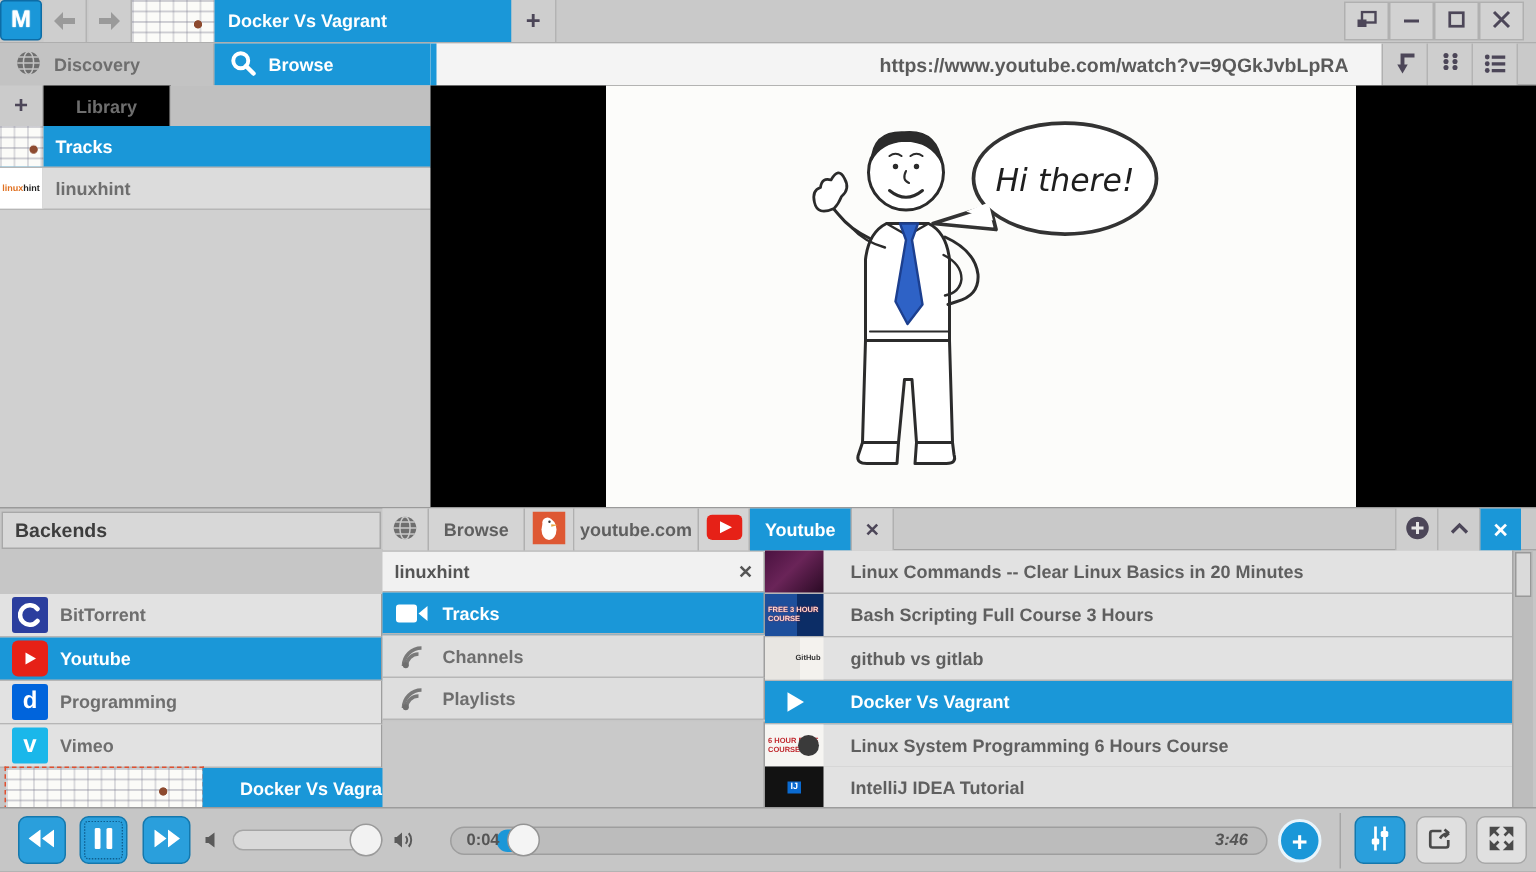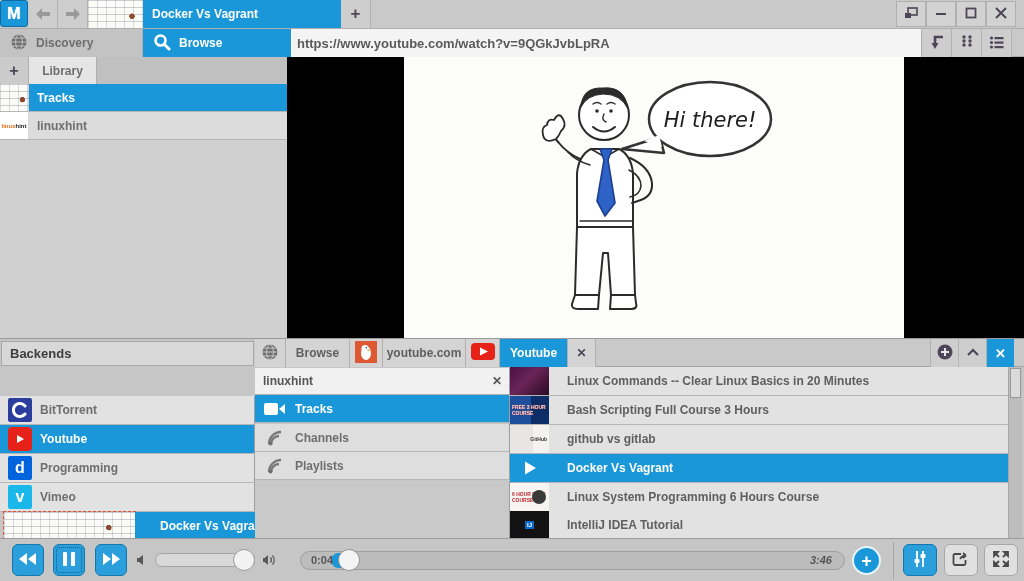--- a/index.html
+++ b/index.html
@@ -24,32 +24,32 @@
             display:flex; align-items:center; justify-content:center; }
 
   
   .navbar { position:absolute; left:0; top:29px; width:1024px; height:28px; background:#c9c9c9; border-bottom:1px solid #a8a8a8; }
   .nav-tab { position:absolute; top:0; height:28px; display:flex; align-items:center; gap:8px; padding-left:10px; font-weight:700; }
   .tab-discovery { left:0; width:143px; background:#c3c3c3; color:#6e6e6e; border-right:1px solid #b0b0b0; }
   .tab-browse { left:143px; width:144px; background:#1a97d8; color:#fff; }
   .urlbar { position:absolute; left:287px; top:0; width:635px; height:28px; background:#f4f4f4;
             border-left:4px solid #1a97d8; border-right:1px solid #b0b0b0; }
   .urlbar input { width:100%; height:100%; border:0; background:transparent; font:700 13px "Liberation Sans",sans-serif;
-                  color:#5a5a5a; padding:0 6px; outline:none; }
+                  color:#5a5a5a; padding:0 22px; outline:none;text-align:right; }
   .nav-icon-btn { position:absolute; top:0; width:30px; height:28px; background:#cecece; border-right:1px solid #b3b3b3;
                   display:flex; align-items:center; justify-content:center; }
 
   
   .sidebar { position:absolute; left:0; top:57px; width:287px; height:281px; background:#d0d0d0; }
   .side-toolbar { position:absolute; left:0; top:0; width:287px; height:27px; background:#c0c0c0; display:flex; }
   .side-add { width:29px; height:27px; background:#cbcbcb; border-right:1px solid #b0b0b0; color:#4c4658;
               font-size:16px; font-weight:700; display:flex; align-items:center; justify-content:center; }
   .side-tab { height:27px; display:flex; align-items:center; justify-content:center; font-weight:700; border-right:1px solid #b0b0b0; }
   .tab-feeds { width:112px; background:#1a97d8; color:#fff; }
-  .tab-library { width:68px; background:#e5e5e5; color:#6e6e6e;text-align:right; }
+  .tab-library { width:85px; background:#000000; color:#6e6e6e;text-align:right; }
   .side-row { position:absolute; left:0; width:287px; height:28px; display:flex; align-items:center;
               border-bottom:1px solid #b6b6b6; font-weight:700; color:#6e6e6e; background:#dcdcdc; }
   .side-row .rowthumb { width:29px; height:27px; flex:none; border-right:1px solid rgba(0,0,0,.15); }
   .side-row .lbl { padding-left:8px; }
   .row-sel { background:#1a97d8 !important; color:#fff !important; }
 
   .sketchthumb { background:#fbfbf8;
     background-image:
       radial-gradient(circle at 80% 58%, #8d4a2f 0 2.5px, transparent 3px),
       linear-gradient(rgba(120,120,140,.35) 1px, transparent 1px),

